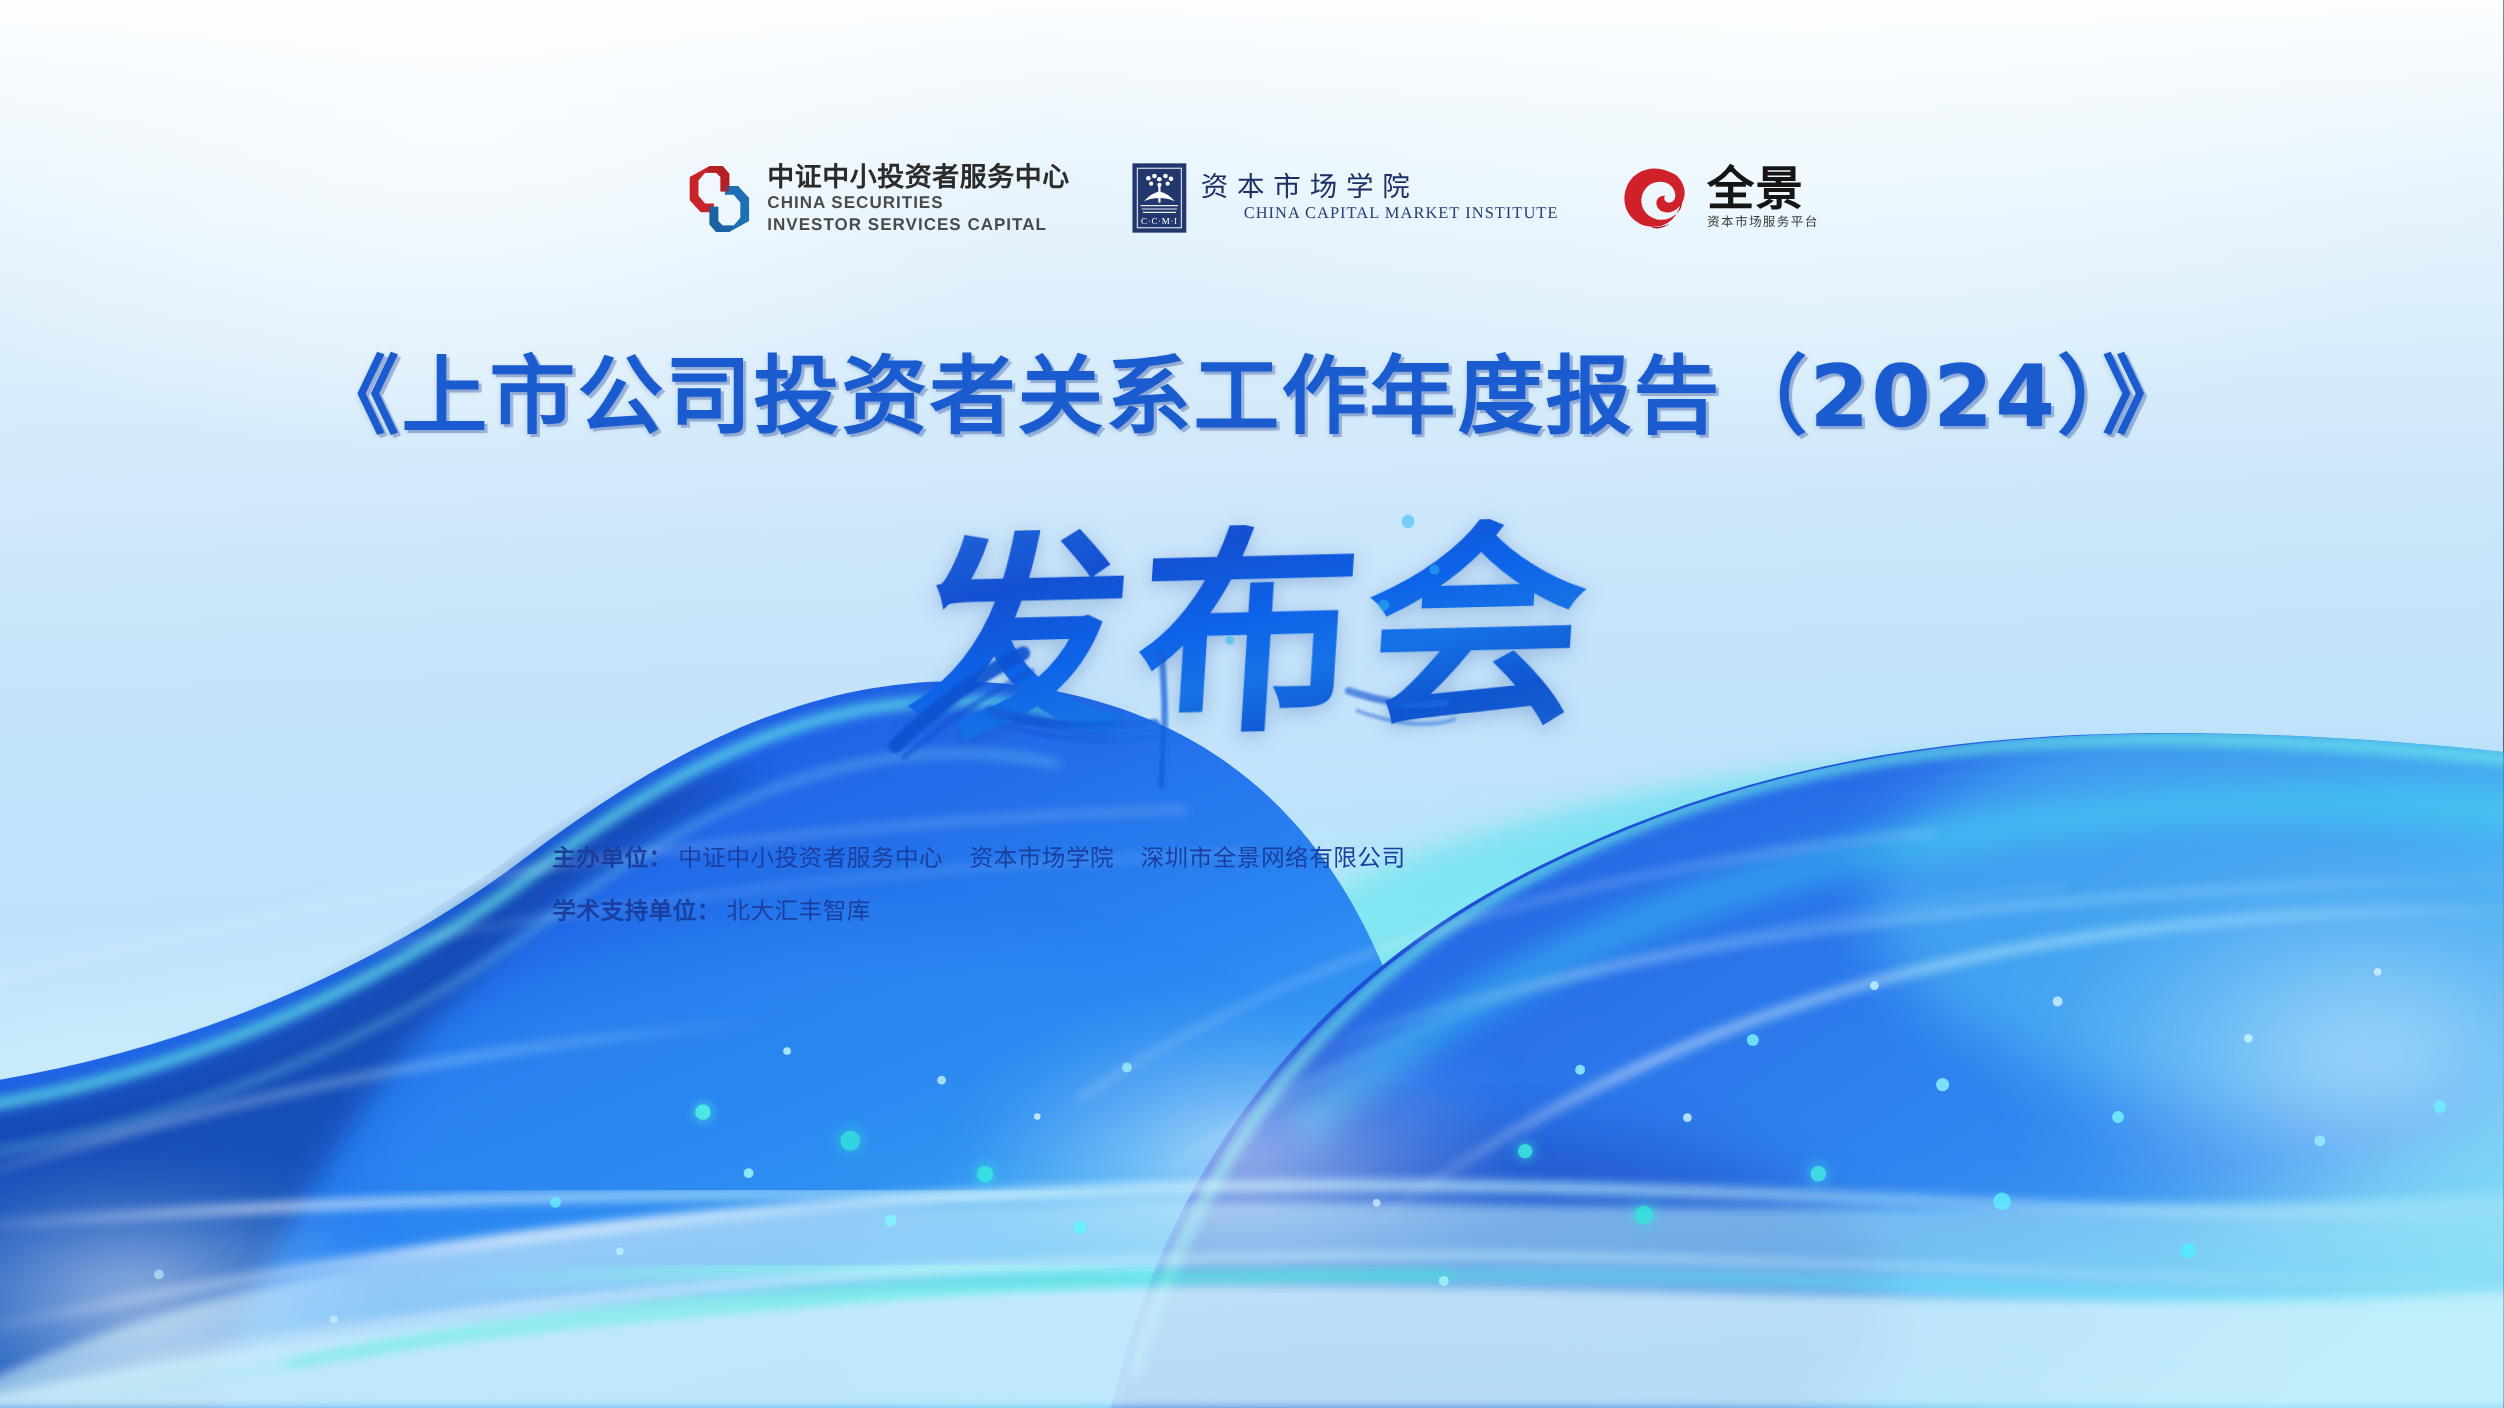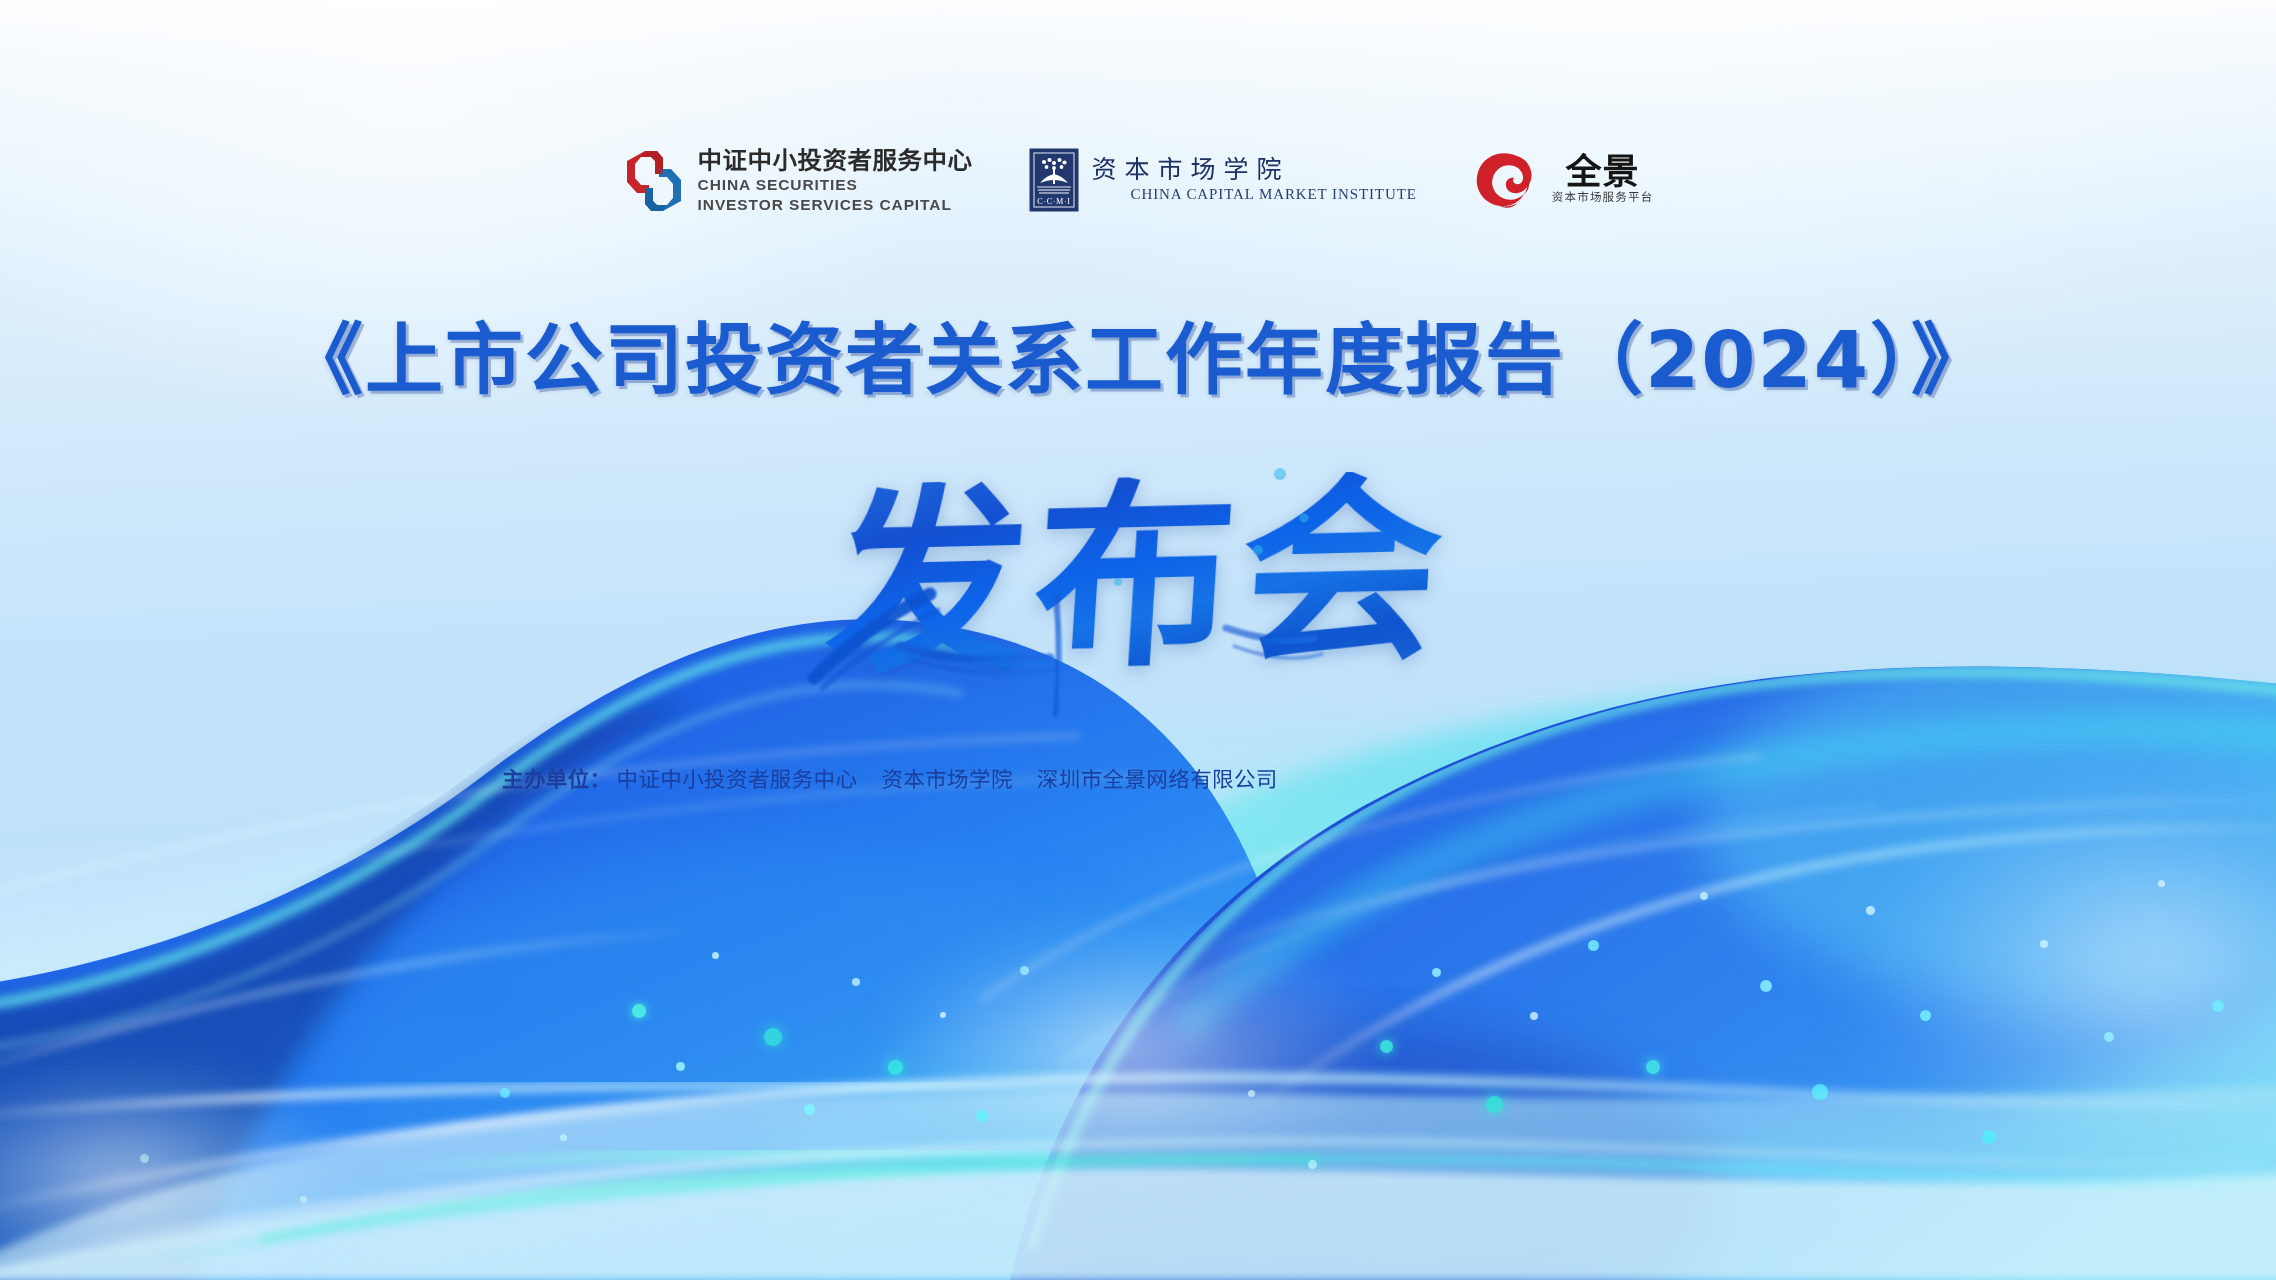--- a/index.html
+++ b/index.html
@@ -41,22 +41,22 @@
 
   .ccmi-mark{width:50px;height:64px;flex:none;}
   .ccmi-text{display:flex;flex-direction:column;justify-content:center;gap:3px;}
   .ccmi-cn{font-size:25px;color:#1d2f63;letter-spacing:8px;line-height:1.05;font-weight:500;
            font-family:"DejaVu Sans","Liberation Sans",sans-serif;}
   .ccmi-en{font-size:15px;color:#2a3d72;letter-spacing:.9px;line-height:1.1;
            font-family:"Liberation Serif","DejaVu Serif",serif;margin-left:39px;}
 
   .qj-mark{width:66px;height:62px;flex:none;}
   .qj-text{display:flex;flex-direction:column;justify-content:center;gap:1px;}
-  .qj-cn{font-size:36px;font-weight:bold;color:#151515;letter-spacing:1px;line-height:1.0;
-         font-family:Liberation Serif, serif;text-align:center;}
+  .qj-cn{font-size:43px;font-weight:bold;color:#151515;letter-spacing:1px;line-height:1.0;
+         font-family:Liberation Serif, serif;}
   .qj-sub{font-size:11.5px;color:#3a3a3a;letter-spacing:1.2px;line-height:1.1;
           font-family:"DejaVu Sans","Liberation Sans",sans-serif;}
 
   
   .title{
     position:absolute;top:297px;left:0;right:0;
     text-align:center;z-index:6;
     font-family:"DejaVu Sans","Liberation Sans",sans-serif;
     font-size:78px;font-weight:bold;
     color:#1a5cd0;
@@ -401,16 +401,22 @@
 
     <div class="credit-row">
       <span class="credit-label">主办单位：</span>
       <span class="credit-items">
         <span class="credit-item">中证中小投资者服务中心</span>
         <span class="credit-item">资本市场学院</span>
         <span class="credit-item">深圳市全景网络有限公司</span>
       </span>
     </div>
 
+    <div class="credit-row">
+      <span class="credit-label">学术支持单位：</span>
+      <span class="credit-items">
+        <span class="credit-item">北大汇丰智库</span>
+      </span>
+    </div>
 
   </div>
 
 </div>
 
 </body></html>

